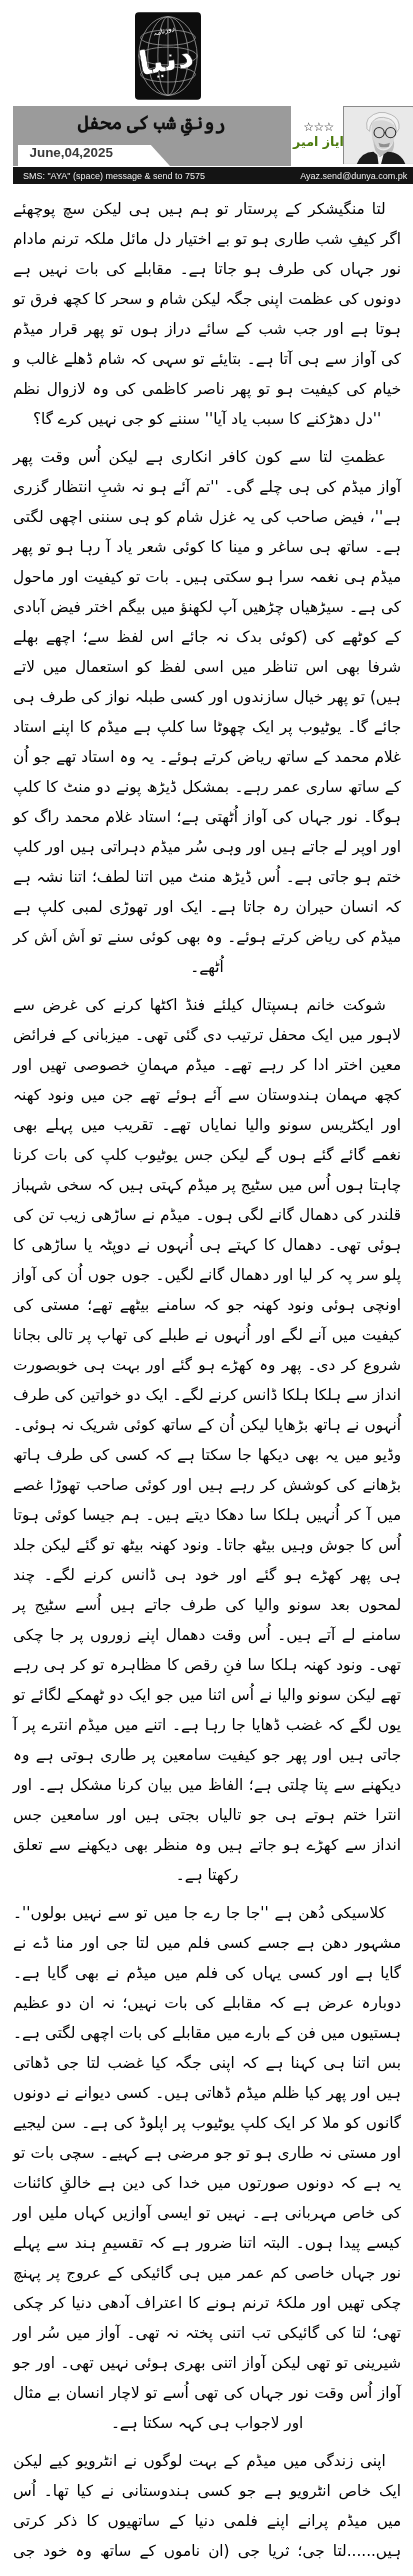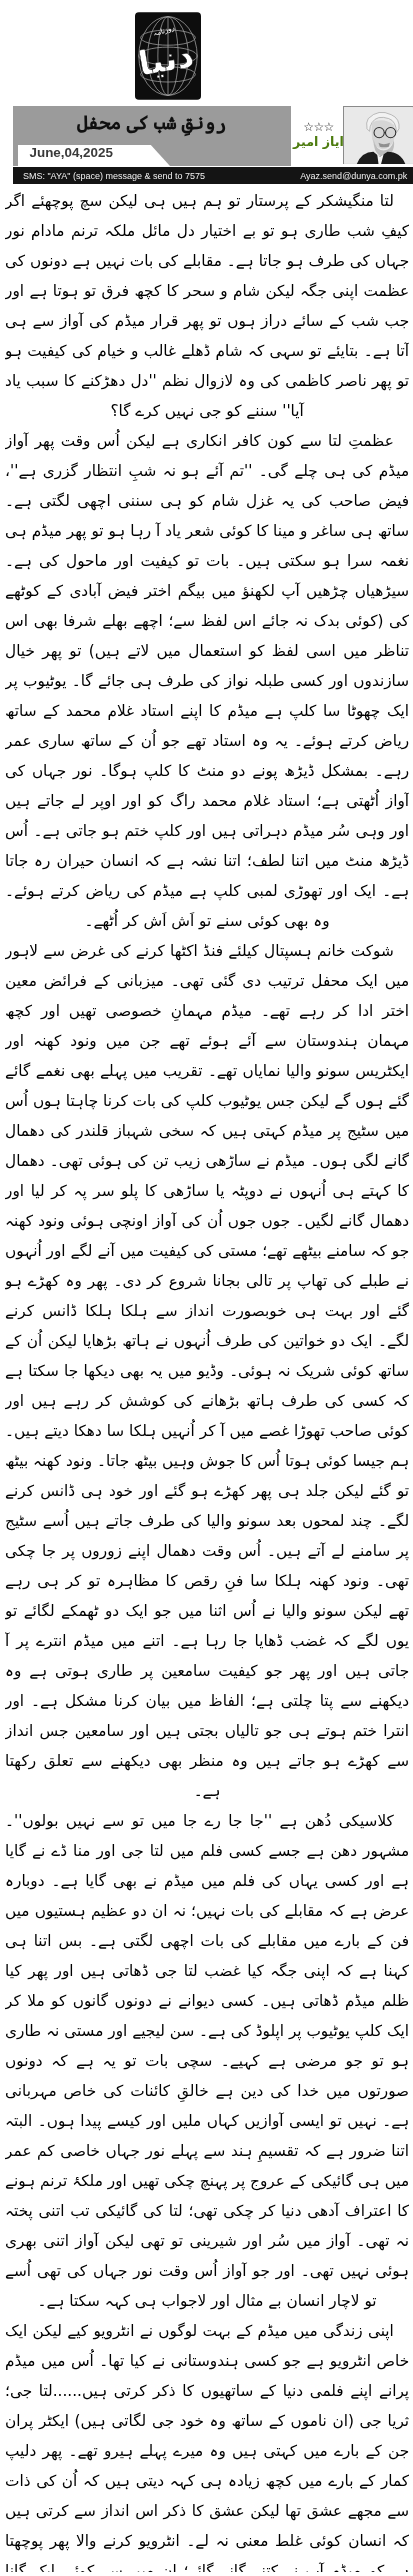--- a/index.html
+++ b/index.html
@@ -16,21 +16,21 @@
     position:absolute;left:135px;top:11.5px;width:66px;height:88px;
   }
   
   .gray-bar{
     position:absolute;left:12.7px;top:106px;width:278px;height:60px;
     background:#9b9b9b;
   }
   .col-title{
     position:absolute;left:0;top:5.1px;width:100%;
     text-align:center;
-    font-family:Liberation Sans, sans-serif;
+    font-family:Liberation Serif, serif;
     font-size:19px;font-weight:bold;color:#101010;
     direction:rtl;
   }
   .date-ribbon{
     position:absolute;left:18px;top:145px;width:162px;height:32px;
     background:#ffffff;
     clip-path:polygon(0 0,82% 0,100% 100%,0 100%);
     display:flex;align-items:flex-start;
   }
   .date-text{
@@ -67,21 +67,21 @@
     position:absolute;left:5.1px;top:186px;width:404px;height:2386px;
     overflow:hidden;
     direction:rtl;
     text-align:justify;
     color:#000;
     font-family:"DejaVu Sans",sans-serif;
     font-size:15.3px;
     line-height:30px;
   }
   .article p{
-    margin:0;
+    margin:8px;
     text-indent:15.3px;
     text-align:justify;
     text-align-last:center;
   }
 </style>
 </head>
 <body>
 
 <div class="page">
 

